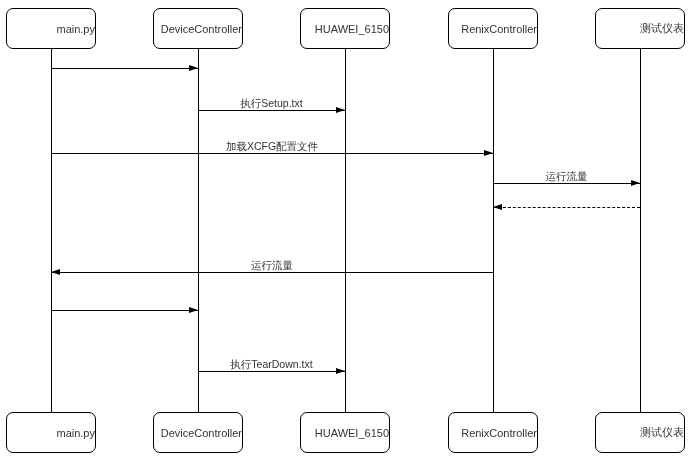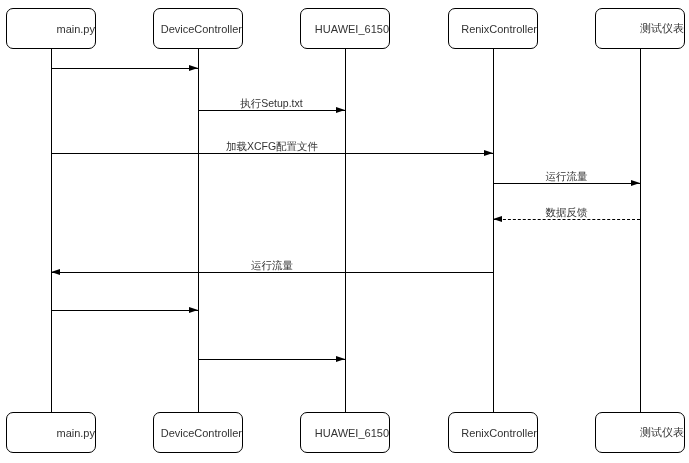--- a/index.html
+++ b/index.html
@@ -104,38 +104,38 @@
   </div>
 
   <div class="message" style="left:493px; top:170px; width:147px;">
     <div class="msg-label">运行流量</div>
     <div class="msg-line">
       <span class="arrowhead right"></span>
     </div>
   </div>
 
   <div class="message" style="left:493px; top:206px; width:147px;">
-    <div class="msg-label">数据反馈</div>
     <div class="msg-line dashed">
       <span class="arrowhead left"></span>
     </div>
   </div>
 
   <div class="message" style="left:51px; top:259px; width:442px;">
     <div class="msg-label">运行流量</div>
     <div class="msg-line">
       <span class="arrowhead left"></span>
     </div>
   </div>
 
   <div class="message" style="left:51px; top:309px; width:147px;">
     <div class="msg-line">
       <span class="arrowhead right"></span>
     </div>
   </div>
 
   <div class="message" style="left:198px; top:358px; width:147px;">
+    <div class="msg-label">执行TearDown.txt</div>
     <div class="msg-line">
       <span class="arrowhead right"></span>
     </div>
   </div>
 
 </div>
 
 </body></html>

